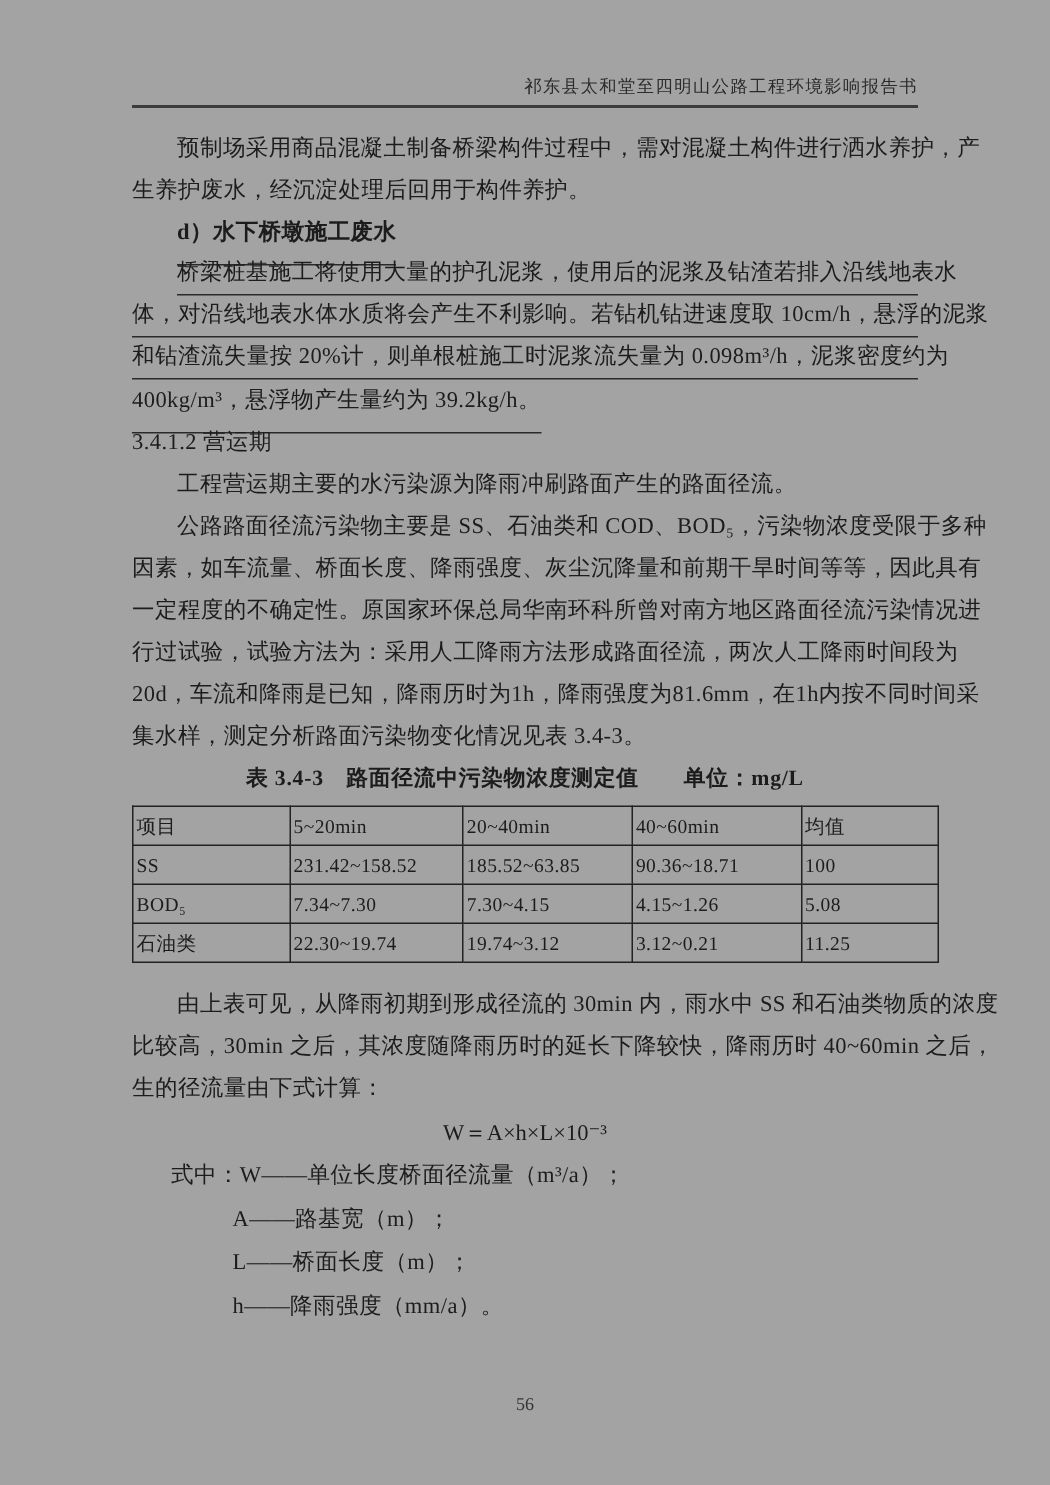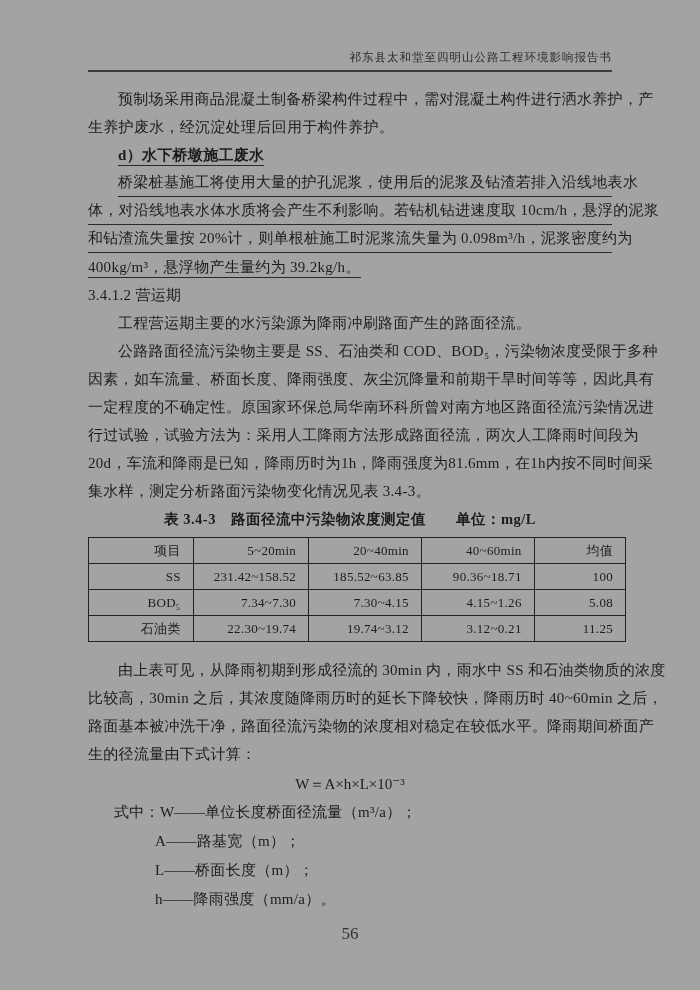--- a/index.html
+++ b/index.html
@@ -47,21 +47,21 @@
   }
   .line.last {
     text-align: left;
     text-align-last: left;
   }
   .line.first-indent { text-indent: 30px; }
   .para-top { margin-top: 13px; }
   
   .u-full { border-bottom: 1.2px solid #2a2a2a; height: 27px; line-height: 27px; }
   .u-first { margin-left: 30px; text-indent: 0; }
-  .u-text { border-bottom: 1.2px solid #2a2a2a; padding-bottom: 2px; }
+  .u-text { border-bottom: 1.2px solid #2a2a2a; padding-bottom: 13px; }
   .bold { font-weight: bold; }
   
   .table-caption {
     font-size: 14.5px;
     font-weight: bold;
     text-align: center;
     line-height: 28px;
     height: 28px;
     letter-spacing: 0.5px;
   }
@@ -69,23 +69,23 @@
     border-collapse: collapse;
     width: calc(100% + 14px);
     margin: 4px 0 0 0;
     table-layout: fixed;
   }
   table.data-table td, table.data-table th {
     border: 1.2px solid #222;
     height: 25px;
     font-size: 13px;
     font-weight: normal;
-    text-align: right;
+    text-align: left;
     vertical-align: middle;
-    padding: 0 12px;
+    padding: 0 2px;
     letter-spacing: 0.3px;
   }
   
   .formula-line {
     text-align: center;
     text-align-last: center;
     font-size: 15px;
     line-height: 28px;
     height: 28px;
     margin-top: 2px;
@@ -96,21 +96,21 @@
     height: 29px;
     letter-spacing: 0.3px;
   }
   .def-intro { margin-left: 26px; }
   .def-item  { margin-left: 67px; }
   
   .page-number {
     position: absolute;
     bottom: 46px; left: 0; right: 0;
     text-align: center;
-    font-size: 17px;
+    font-size: 12px;
     color: #333;
   }
 </style>
 </head>
 <body>
 
 <div class="page">
   <div class="content">
 
     <div class="header-title">祁东县太和堂至四明山公路工程环境影响报告书</div>
@@ -185,21 +185,20 @@
         <td>19.74~3.12</td>
         <td>3.12~0.21</td>
         <td>11.25</td>
       </tr>
     </tbody>
       </table>
 
     <div style="margin-top:14px;">
       <div class="line first-indent">由上表可见，从降雨初期到形成径流的 30min 内，雨水中 SS 和石油类物质的浓度</div>
       <div class="line">比较高，30min 之后，其浓度随降雨历时的延长下降较快，降雨历时 40~60min 之后，</div>
-      <div class="line">路面基本被冲洗干净，路面径流污染物的浓度相对稳定在较低水平。降雨期间桥面产</div>
       <div class="line last">生的径流量由下式计算：</div>
     </div>
 
     <div class="formula-line">W＝A×h×L×10⁻³</div>
 
     <div>
       <div class="def-line def-intro">式中：W——单位长度桥面径流量（m³/a）；</div>
       <div class="def-line def-item">A——路基宽（m）；</div>
       <div class="def-line def-item">L——桥面长度（m）；</div>
       <div class="def-line def-item">h——降雨强度（mm/a）。</div>

